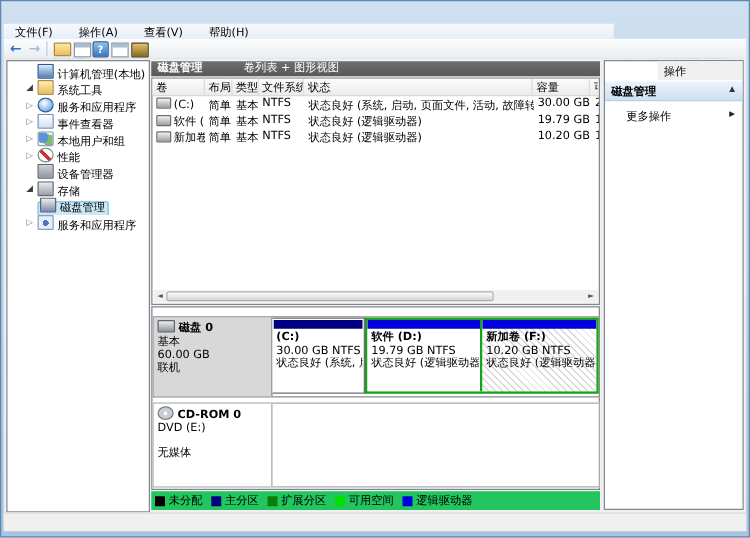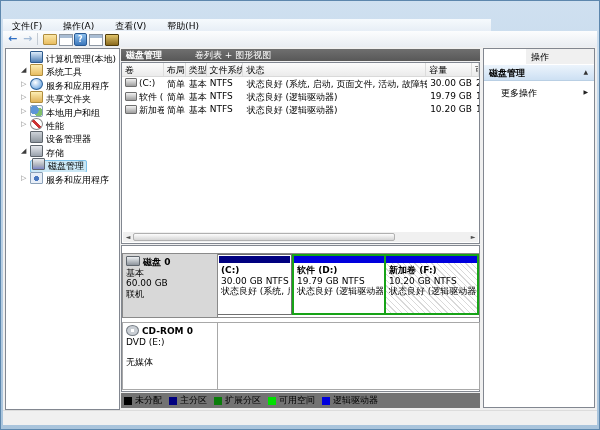--- a/index.html
+++ b/index.html
@@ -110,21 +110,21 @@
   #part-d{left:0;width:92px;height:57px;border-right:2px solid #17a317;}
   #part-f{left:92px;width:91px;height:57px;
       background:repeating-linear-gradient(45deg,#ffffff 0 3px,#d9d9d9 3px 4px);}
   #part-d .band,#part-f .band{top:0;left:0;right:0;}
   #part-d .ptxt,#part-f .ptxt{top:9px;}
   #cdrom-row{position:absolute;left:0px;top:76px;width:356px;height:66px;border:1px solid #a8a8a8;background:#fff;}
   #cdrom-label{position:absolute;left:0;top:0;width:95px;height:100%;border-right:1px solid #a8a8a8;box-sizing:border-box;padding:2px 0 0 3px;background:#fff;}
   .gap{height:10px;}
 
   
-  #legend{left:121px;top:393px;width:359px;height:15px;background:#737373;display:flex;align-items:center;padding-left:3px;box-sizing:border-box;}
+  #legend{left:121px;top:393px;width:359px;height:15px;background:#22c55e;display:flex;align-items:center;padding-left:3px;box-sizing:border-box;}
   .lg-item{display:flex;align-items:center;margin-right:7px;}
   .lg-sq{width:8px;height:8px;margin-right:3px;}
 
   
   #action-panel{left:483px;top:48px;width:112px;height:360px;background:#fff;border:1px solid #828790;box-sizing:border-box;}
   #ap-title{height:13px;background:#f0f0f0;padding:2px 0 0 5px;font-size:9px;margin-left:42px;}
   #ap-section{position:relative;height:13px;background:linear-gradient(#ecf4fc,#cde0f3);
       border-top:1px solid #fff;border-bottom:1px solid #b9cfe4;padding:2px 0 0 5px;font-weight:bold;}
   .caret-up::before{content:"\25B2";position:absolute;right:6px;top:3px;font-size:6px;color:#333;}
   #ap-more{position:relative;padding:6px 0 0 17px;}
@@ -166,21 +166,21 @@
   <span class="tbtn g-console" style="left:102px"></span>
 </div>
 
 <div id="workspace" class="abs"></div>
 
 <div id="tree-panel" class="abs">
   <ul id="tree-list">
     <li class="d0"><span class="arr n"></span><span class="ti i-computer"></span><span>计算机管理(本地)</span></li>
     <li class="d1"><span class="arr e"></span><span class="ti i-systools"></span><span>系统工具</span></li>
     <li class="d2"><span class="arr c"></span><span class="ti i-clock"></span><span>服务和应用程序</span></li>
-    <li class="d2"><span class="arr c"></span><span class="ti i-sharefold"></span><span>共享文件夹</span></li>
+    <li class="d2"><span class="arr c"></span><span class="ti i-event"></span><span>事件查看器</span></li>
     <li class="d2"><span class="arr c"></span><span class="ti i-users"></span><span>本地用户和组</span></li>
     <li class="d2"><span class="arr c"></span><span class="ti i-perf"></span><span>性能</span></li>
     <li class="d2"><span class="arr n"></span><span class="ti i-devmgr"></span><span>设备管理器</span></li>
     <li class="d1"><span class="arr e"></span><span class="ti i-storage"></span><span>存储</span></li>
     <li class="d2"><span class="arr n"></span><span class="sel"><span class="ti i-diskmgmt"></span><span>磁盘管理</span></span></li>
     <li class="d1"><span class="arr c"></span><span class="ti i-services"></span><span>服务和应用程序</span></li>
   </ul>
 </div>
 
 <div id="dm-bar" class="abs">

